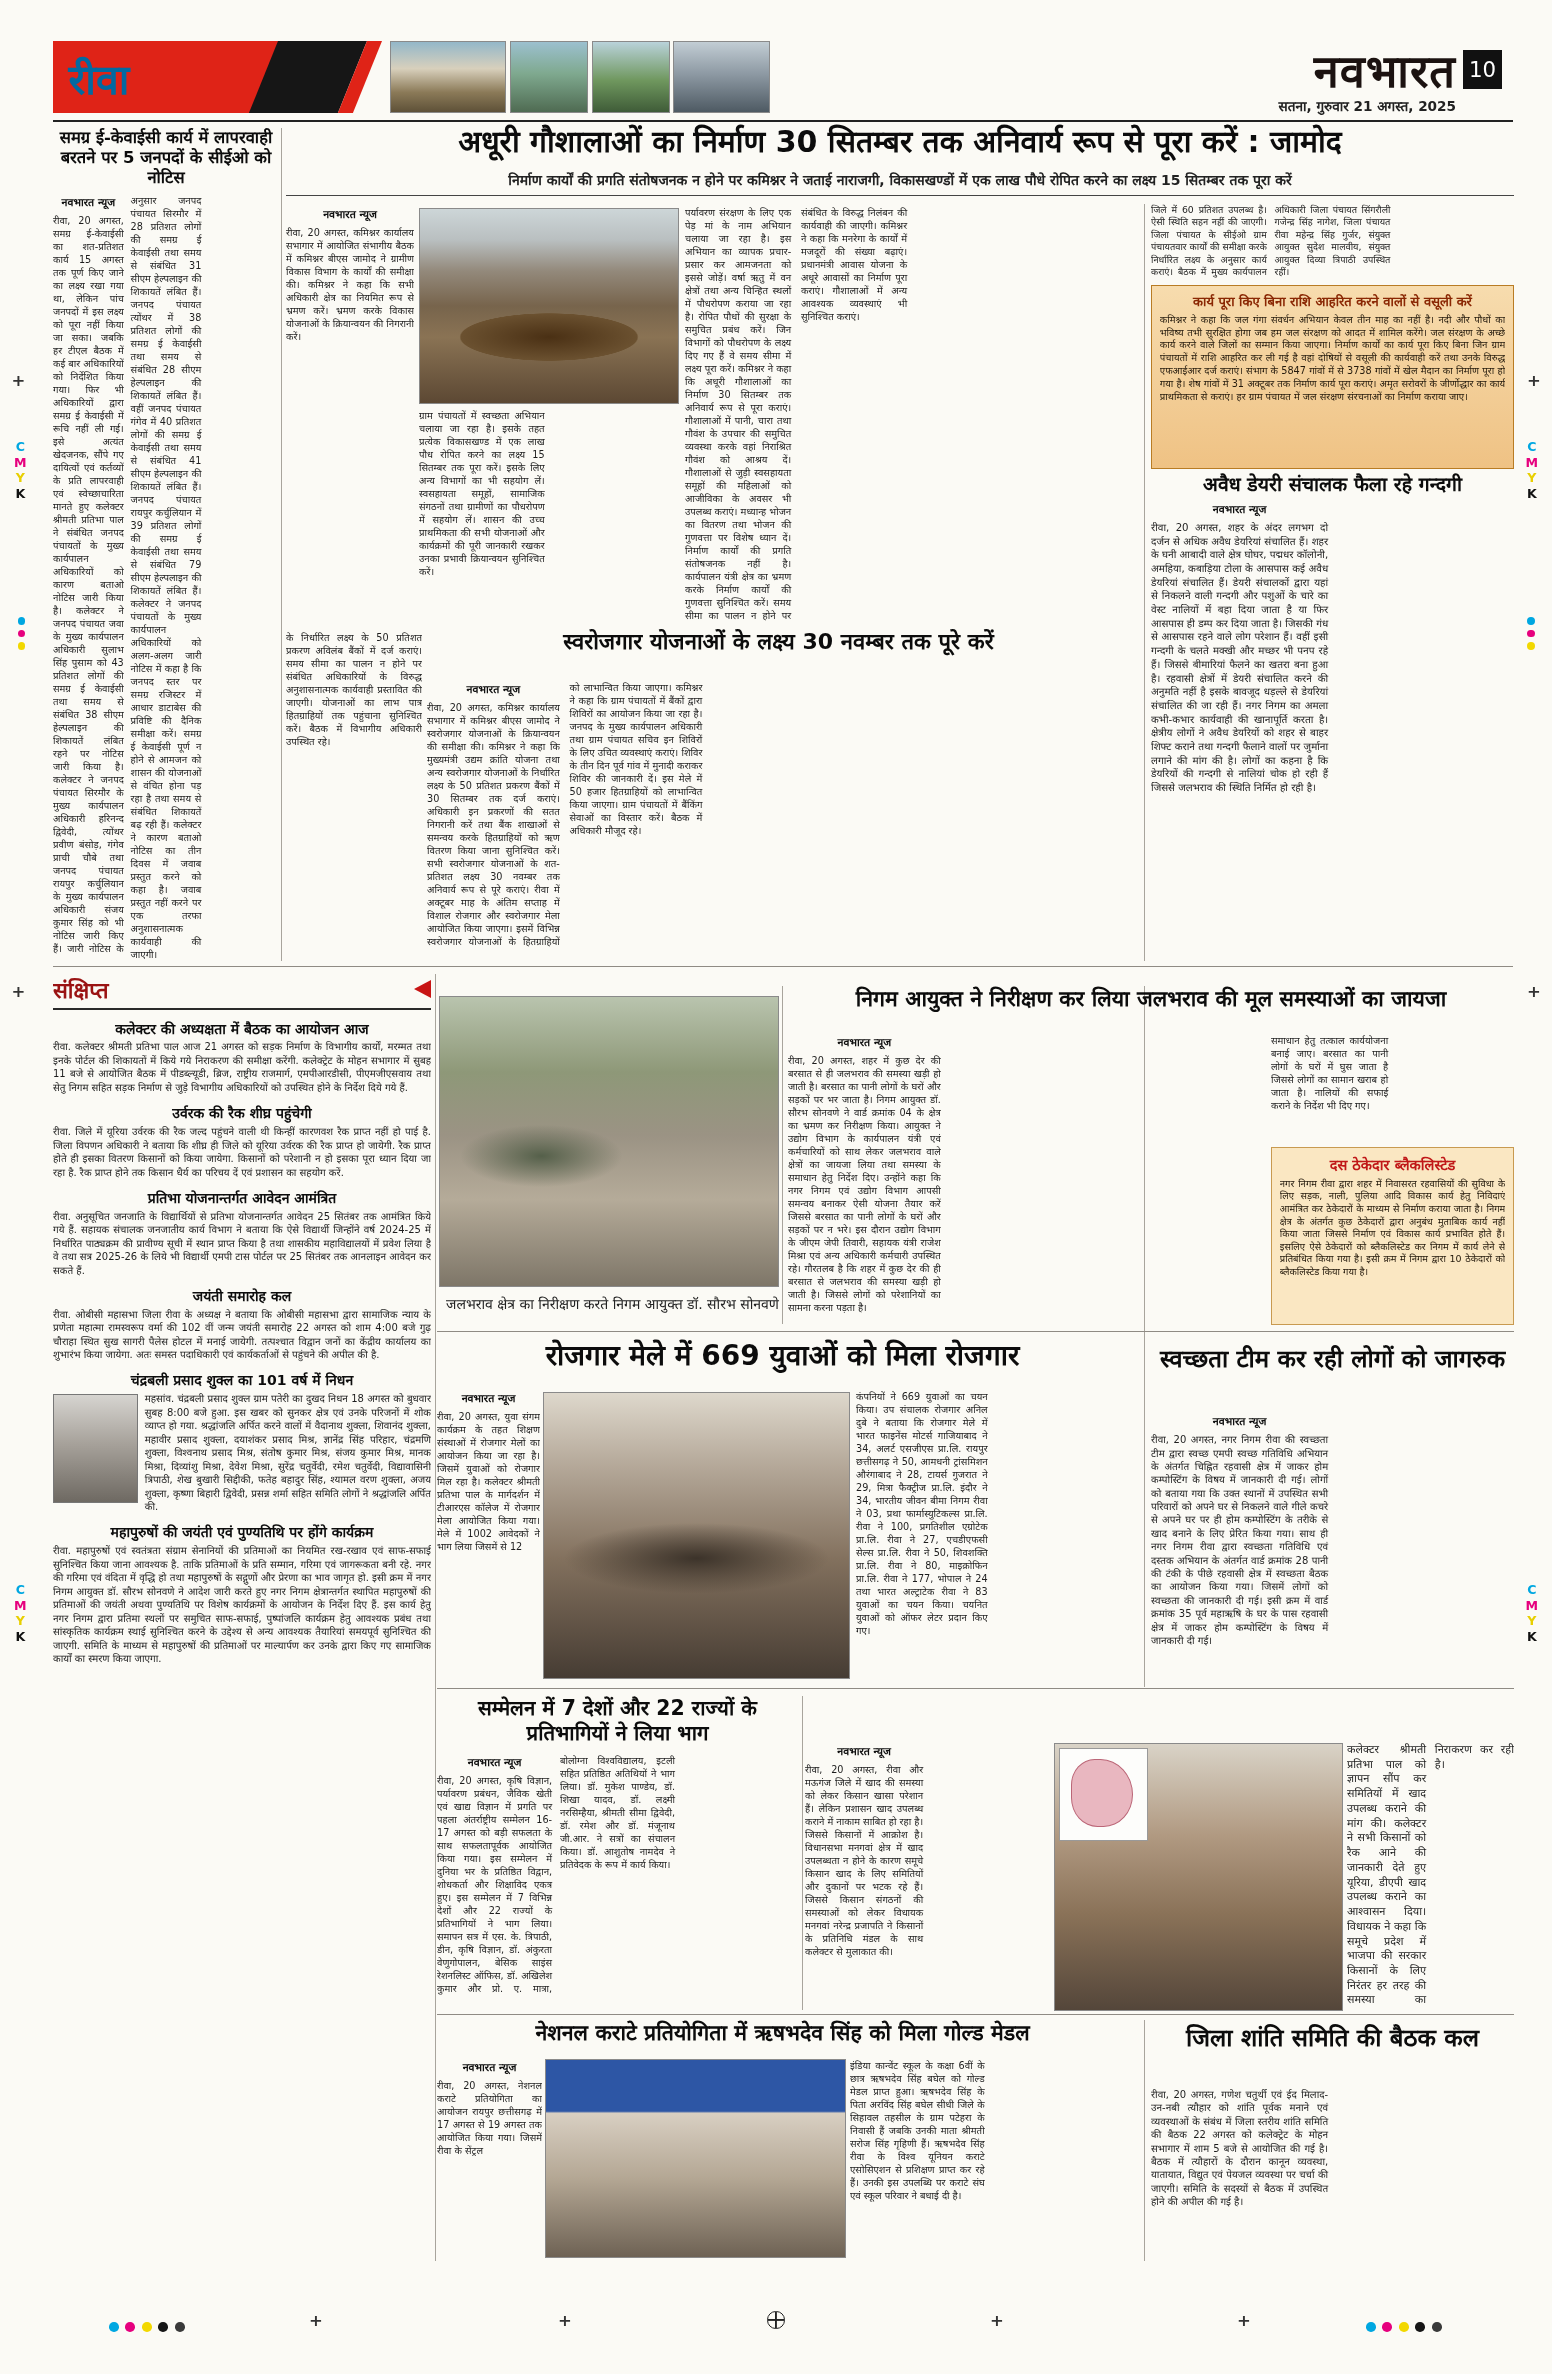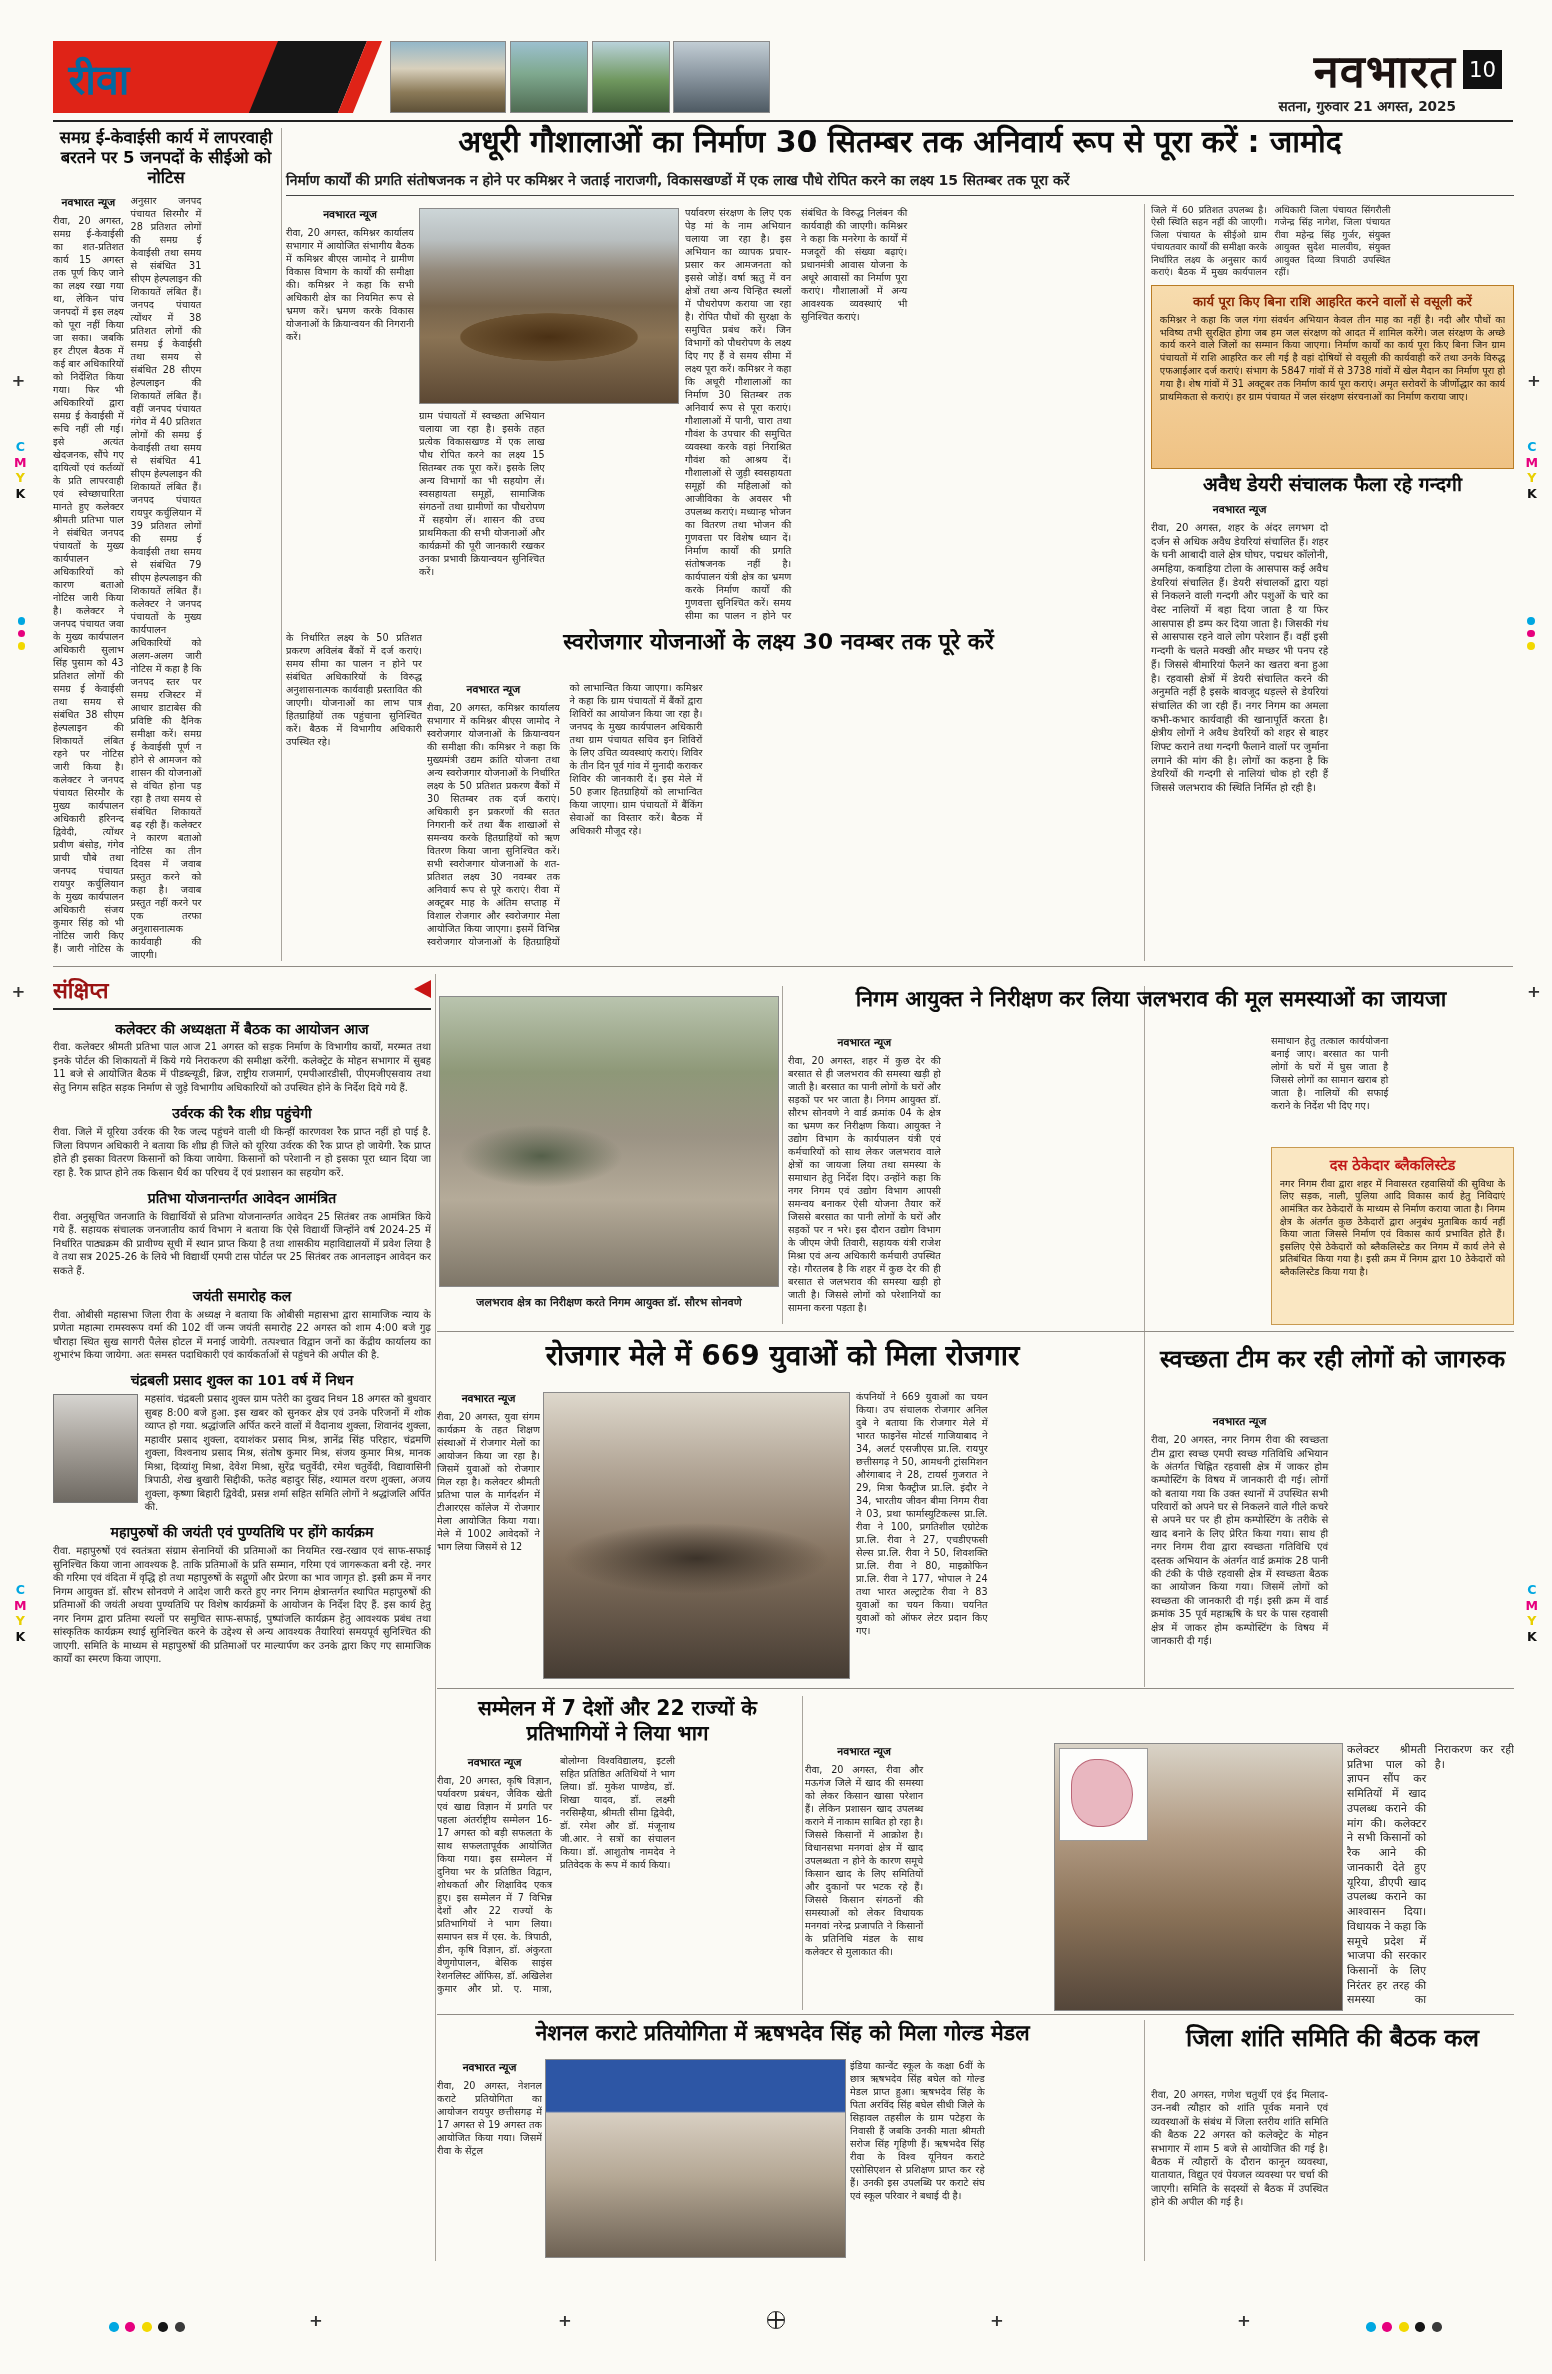--- a/index.html
+++ b/index.html
@@ -1,30 +1,30 @@
 <!DOCTYPE html>
 <html><head>
 <meta charset="utf-8">
 <style>
   *{margin:0;padding:0;box-sizing:border-box}
   body{background:#dddbd4;font-family:"DejaVu Sans",sans-serif}
   .page{position:relative;width:1553px;height:2375px;background:#fbfaf5;margin:0 auto;overflow:hidden;color:#161616}
   .abs{position:absolute}
   .hl{position:absolute;font-weight:bold;text-align:center;color:#0c0c0c;line-height:1.22}
-  .sub{position:absolute;font-weight:bold;text-align:left;color:#222}
+  .sub{position:absolute;font-weight:bold;text-align:center;color:#222}
   .by{font-weight:bold;text-align:center;font-size:10.7px;padding:1.9px 0 3.9px;color:#101010}
   .bd{position:absolute;font-size:9.7px;line-height:1.34;text-align:justify;color:#1d1d1d;overflow:hidden;column-fill:auto}
   .c2{column-count:2;column-gap:8.7px}
   .c3{column-count:3;column-gap:7.8px}
   .c4{column-count:4;column-gap:9.7px}
   .c5{column-count:5;column-gap:9.7px}
   .vrule{position:absolute;width:1px;background:#a8a49c}
   .hrule{position:absolute;height:1px;background:#8f8b84}
   .photo{position:absolute;border:1px solid #8a8a8a}
-  .cap{position:absolute;font-size:11px;font-weight:bold;color:#222;text-align:center}
+  .cap{position:absolute;font-size:14px;font-weight:normal;color:#222;text-align:right}
   .box{position:absolute;padding:5.8px 7.8px;overflow:hidden}
   .boxtitle{font-weight:bold;text-align:center}
   .boxbody{font-size:9.7px;line-height:1.33;text-align:justify;color:#241a0c}
   .brieft{font-size:14px;font-weight:bold;text-align:center;margin:8.7px 0 2.9px;color:#0d0d0d}
   .briefb{font-size:10px;line-height:1.35;text-align:justify;color:#1d1d1d}
   .cmyk{position:absolute;font-size:12.6px;font-weight:bold;line-height:15.5px;text-align:center;width:13.6px}
   .dot{display:inline-block;width:9.7px;height:9.7px;border-radius:50%;margin-right:6.8px}
   .sdot{display:block;width:7.8px;height:7.8px;border-radius:50%;margin-bottom:4.9px}
   .plus{position:absolute;font-size:16.5px;color:#333;font-weight:bold}
   .target{position:absolute;width:17.5px;height:17.5px;border:1.9px solid #222;border-radius:50%;

